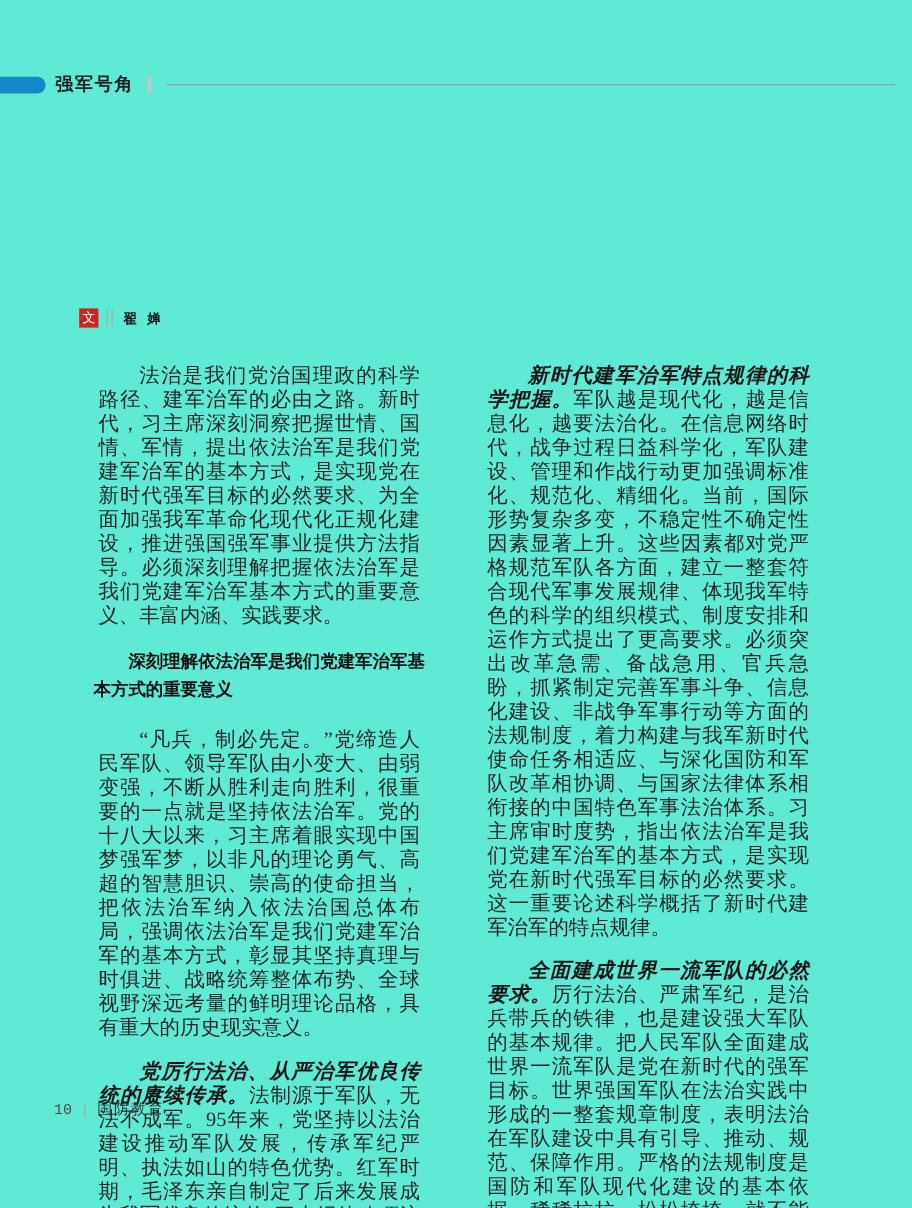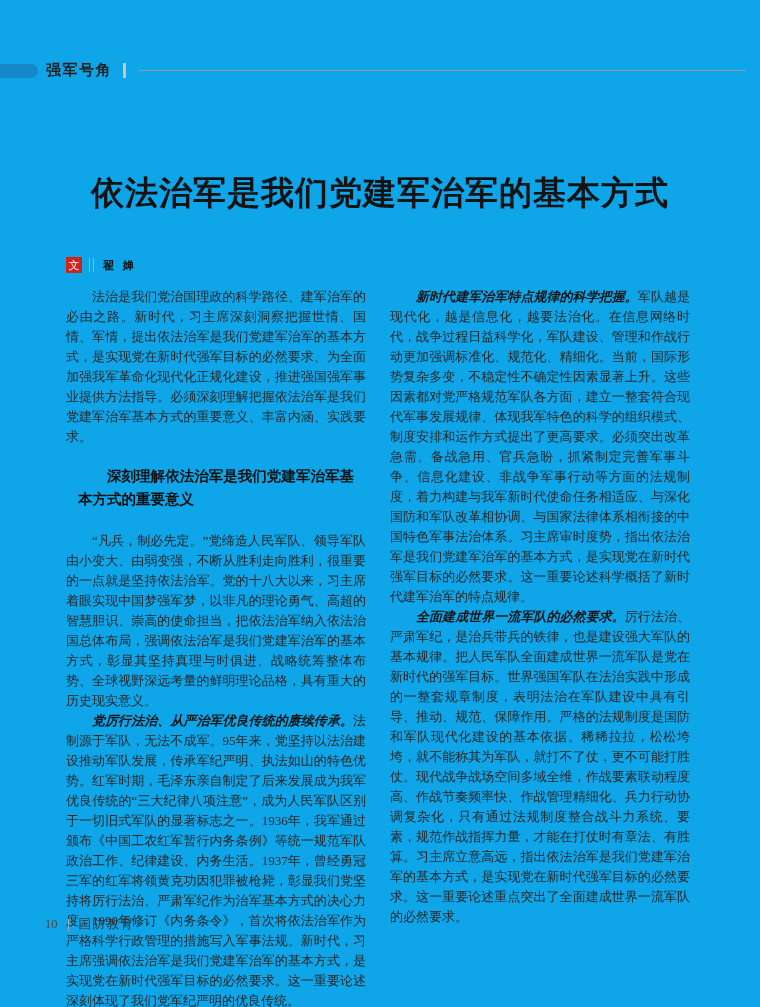--- a/index.html
+++ b/index.html
@@ -1,20 +1,20 @@
 <!DOCTYPE html>
 <html lang="zh"><head>
 <meta charset="utf-8">
 <style>
   html, body { margin: 0; padding: 0; background: #ffffff; }
   .page {
     position: relative;
     width: 760px;
     height: 1007px;
-    background: #0ea5e9;
+    background: #5eead4;
     overflow: hidden;
     font-family: "Liberation Serif", "DejaVu Serif", serif;
   }
   
   .header {
     position: absolute;
     top: 61px; left: 0;
     width: 746px;
     display: flex;
     align-items: center;
@@ -87,22 +87,22 @@
   
   .columns {
     position: absolute;
     top: 287px; left: 66px;
     width: 624px;
     display: flex;
     gap: 24px;
   }
   .col { width: 300px; flex: 0 0 auto; }
   p.para {
-    margin: 0;
-    font-size: 13px;
+    margin: 16px;
+    font-size: 17px;
     line-height: 20px;
     color: #272727;
     text-align: justify;
     text-indent: 2em;
   }
   strong.lead {
     font-family: "Liberation Sans", "DejaVu Sans", sans-serif;
     font-weight: 700;
     color: #161616;
     font-style: italic;
@@ -116,39 +116,38 @@
     color: #101010;
     text-indent: 2em;
     text-align: justify;
   }
   
   .footer {
     position: absolute;
     left: 45px; top: 916px;
     display: flex;
     align-items: center;
-    font-family: Liberation Serif, serif;
+    font-family: Liberation Mono, monospace;
   }
   .page-num { font-size: 12.5px; color: #4a4a4a; }
   .fbar { width: 1px; height: 12px; background: #a9a9a9; margin: 0 10px; }
   .journal { font-size: 12.5px; color: #333333; letter-spacing: 1.5px; }
 </style>
 </head>
 <body>
 
 <div class="page">
 
   <div class="header">
     <span class="pill" style="background: rgb(21, 136, 201);"></span>
     <span class="kicker">强军号角</span>
     <span class="hdr-vbar"></span>
     <span class="hdr-rule"></span>
   </div>
 
-  <h1 class="title">依法治军是我们党建军治军的基本方式</h1>
 
   <div class="byline">
     <span class="badge" style="background: rgb(207, 35, 28);">文</span>
     <span class="byline-bars"></span>
     <span class="author">翟 婵</span>
   </div>
 
   <div class="columns">
     <div class="col" id="col-left">
         <p class="para">法治是我们党治国理政的科学路径、建军治军的必由之路。新时代，习主席深刻洞察把握世情、国情、军情，提出依法治军是我们党建军治军的基本方式，是实现党在新时代强军目标的必然要求、为全面加强我军革命化现代化正规化建设，推进强国强军事业提供方法指导。必须深刻理解把握依法治军是我们党建军治军基本方式的重要意义、丰富内涵、实践要求。</p>

